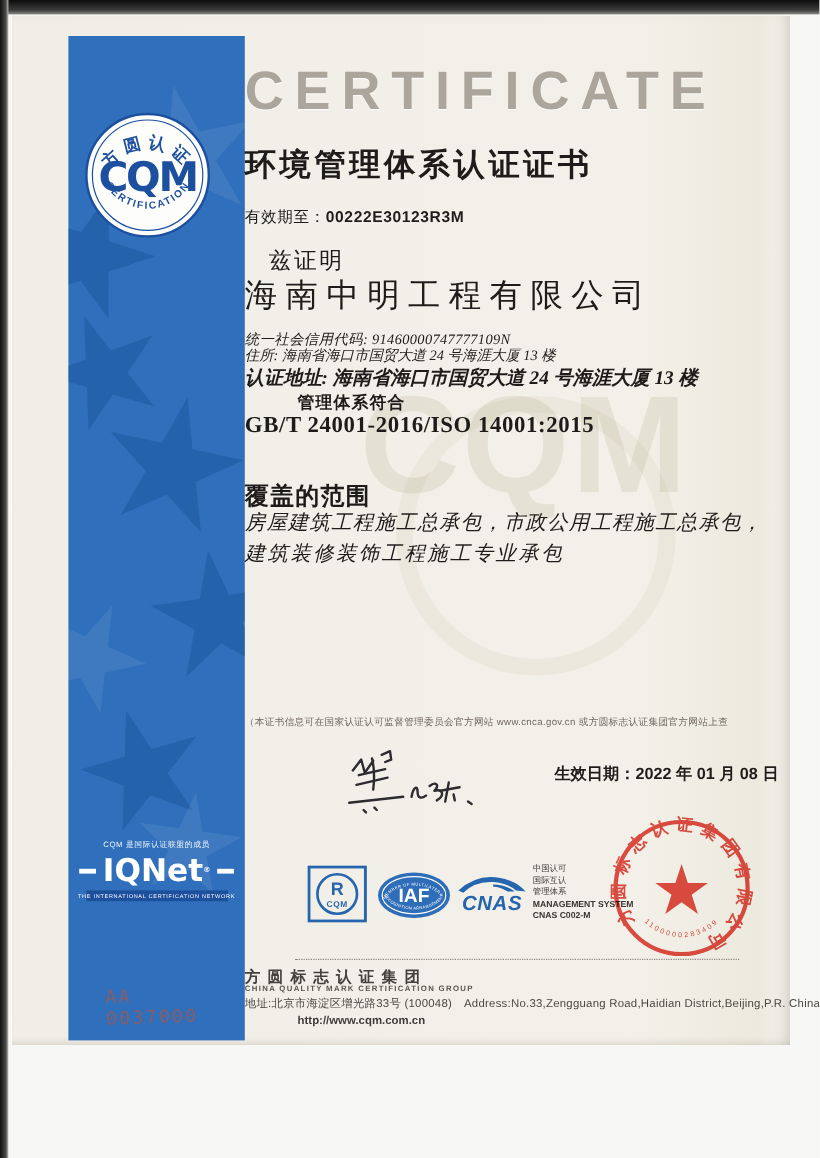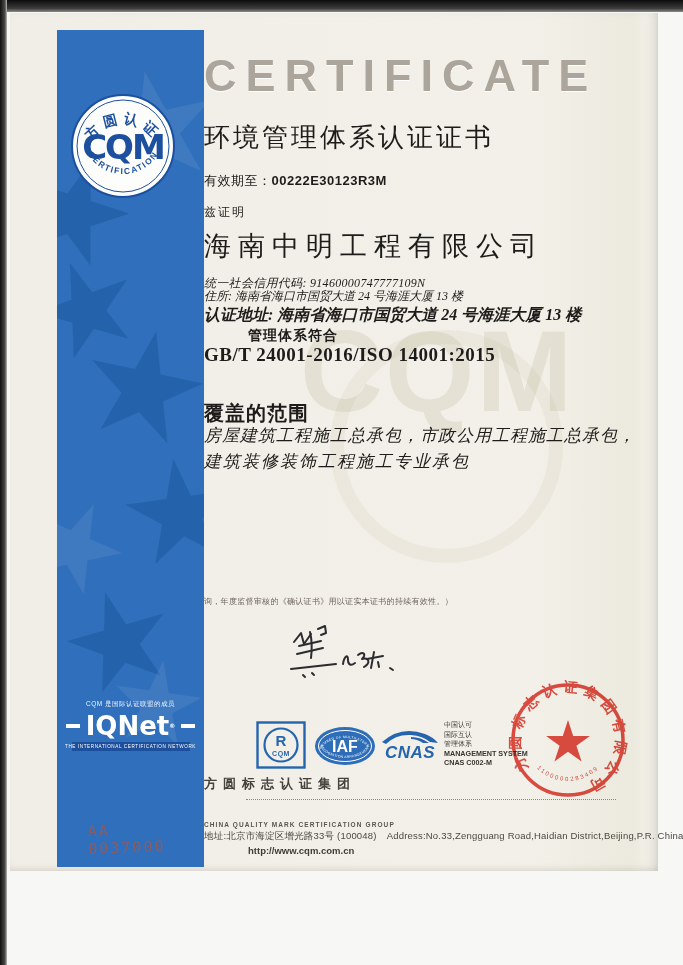--- a/index.html
+++ b/index.html
@@ -31,24 +31,24 @@
   .iqnet-row{margin-top:4px;display:flex;align-items:center;justify-content:center;gap:6px;}
   .iqnet-dash{width:14px;height:4px;background:#fff;}
   .iqnet-name{font-size:26px;font-weight:bold;letter-spacing:0;line-height:26px;font-family:"DejaVu Sans",sans-serif;}
   .iqnet-reg{font-size:6px;vertical-align:top;}
   .iqnet-bar{margin:3px auto 0;width:118px;height:9px;background:#1c4f9c;display:flex;align-items:center;justify-content:center;}
   .iqnet-bar span{font-size:4.6px;letter-spacing:.6px;color:#fff;white-space:nowrap;}
   .serial{left:88px;top:820px;width:110px;z-index:3;color:#8b5d63;font-size:15px;letter-spacing:2px;font-family:"DejaVu Sans Mono",monospace;transform:rotate(-2deg);}
   
   .center{left:204px;width:452px;text-align:left;z-index:3;color:#1e1c1a;}
   .cert-banner{top:50px;font-size:45px;font-weight:bold;letter-spacing:9px;color:#aba59c;text-shadow:0 1px 0 #fff;font-family:"Liberation Sans",sans-serif;}
-  .title{top:120px;font-size:26px;font-weight:normal;letter-spacing:3px;}
+  .title{top:120px;font-size:26px;font-weight:bold;letter-spacing:3px;}
   .certno{top:172px;font-size:13px;letter-spacing:.5px;}
   .certno b{font-weight:600;}
-  .hereby{top:204px;font-size:12px;letter-spacing:2px;}
+  .hereby{top:204px;font-size:19px;letter-spacing:2px;padding-left:20px;}
   .company{top:228px;font-size:27px;letter-spacing:7px;font-family:Liberation Mono, monospace;}
   .kaiti{font-family:"Liberation Serif","DejaVu Serif",serif;font-style:italic;}
   .credit{top:275px;font-size:12px;letter-spacing:.3px;}
   .addr1{top:288px;font-size:12px;}
   .addr2{top:305px;font-size:16px;font-weight:bold;}
   .conform{top:327px;font-size:14px;font-weight:bold;letter-spacing:1px;margin-left:44px;}
   .standard{top:344px;font-size:19px;font-weight:bold;font-family:"Liberation Serif","DejaVu Serif",serif;letter-spacing:.5px;}
   .scope-title{top:400px;font-size:20px;font-weight:bold;letter-spacing:1px;}
   .scope1{top:424px;font-size:17px;letter-spacing:1px;}
   .scope2{top:450px;font-size:17px;letter-spacing:2px;}
@@ -62,21 +62,21 @@
   
   .rcqm{left:256px;top:721px;z-index:3;}
   .iaf{left:314px;top:726px;z-index:3;}
   .cnas{left:381px;top:727px;z-index:3;}
   .accred{left:444px;top:720px;z-index:3;font-size:7px;line-height:9.5px;color:#3f3d3a;}
   .accred .en{font-weight:bold;color:#37352f;font-size:7.2px;}
   
   .stamp{left:508px;top:680px;z-index:4;opacity:.9;mix-blend-mode:multiply;}
   
   .dotline{left:246px;top:799px;width:370px;border-top:1.5px dotted #8a867f;z-index:3;}
-  .org-cn{top:775px;font-size:13px;font-weight:bold;letter-spacing:6px;color:#45423e;}
+  .org-cn{top:805px;font-size:13px;font-weight:bold;letter-spacing:6px;color:#45423e;}
   .org-en{top:821px;font-size:6.5px;font-weight:bold;letter-spacing:1.1px;color:#5a554f;}
   .footer-addr{top:830px;font-size:9.5px;color:#4c4842;letter-spacing:.2px;white-space:nowrap;}
   .footer-addr .gap{display:inline-block;width:10px;}
   .footer-url{top:845px;font-size:9.5px;font-weight:bold;color:#3f3c38;padding-left:44px;}
 </style>
 </head>
 <body>
 
 <div class="abs edge-top"></div>
 <div class="abs edge-left"></div>
@@ -120,21 +120,21 @@
 <div class="abs center company">海南中明工程有限公司</div>
 <div class="abs center credit kaiti">统一社会信用代码: 91460000747777109N</div>
 <div class="abs center addr1 kaiti">住所: 海南省海口市国贸大道 24 号海涯大厦 13 楼</div>
 <div class="abs center addr2 kaiti">认证地址: 海南省海口市国贸大道 24 号海涯大厦 13 楼</div>
 <div class="abs center conform">管理体系符合</div>
 <div class="abs center standard">GB/T 24001-2016/ISO 14001:2015</div>
 <div class="abs center scope-title">覆盖的范围</div>
 <div class="abs center scope1 kaiti">房屋建筑工程施工总承包，市政公用工程施工总承包，</div>
 <div class="abs center scope2 kaiti">建筑装修装饰工程施工专业承包</div>
 <div class="abs center note">
-  <div>询，年度监督审核的《确认证书》用以证实本证书的持续有效性。）</div>
+  <div>（本证书信息可在国家认证认可监督管理委员会官方网站 www.cnca.gov.cn 或方圆标志认证集团官方网站上查</div>
 </div>
 
 <svg class="abs signature" width="112" height="62" viewBox="0 0 112 62">
   <g fill="none" stroke="#2b2b30" stroke-width="2" stroke-linecap="round" stroke-linejoin="round">
     <path d="M6,20 l7,-9 l3,11 l7,-10"></path>
     <path d="M22,10 c2,8 2,18 1,26"></path>
     <path d="M30,7 l7,-3 l1,7 l-5,2"></path>
     <path d="M11,24 l22,-5"></path>
     <path d="M9,32 l26,-6"></path>
     <path d="M3,47 l45,-5"></path>
@@ -143,20 +143,21 @@
     <path d="M55,42 c1,-7 5,-11 5,-4 c0,5 3,6 7,3"></path>
     <path d="M70,33 c5,-4 9,-1 4,4 c7,-2 9,4 2,8"></path>
     <path d="M86,30 l-3,16"></path>
     <path d="M79,37 l16,-3"></path>
     <path d="M90,40 l1,5"></path>
     <path d="M102,46 l3,2"></path>
   </g>
 </svg>
 
 <div class="abs dates">
+  <div><span>生效日期：</span><span>2022 年 01 月 08 日</span></div>
 </div>
 
 <div class="abs iqnet">
   <div class="iqnet-note">CQM 是国际认证联盟的成员</div>
   <div class="iqnet-row">
     <span class="iqnet-dash"></span>
     <span class="iqnet-name"><span>IQNet</span><sup class="iqnet-reg">®</sup></span>
     <span class="iqnet-dash"></span>
   </div>
   <div class="iqnet-bar">

